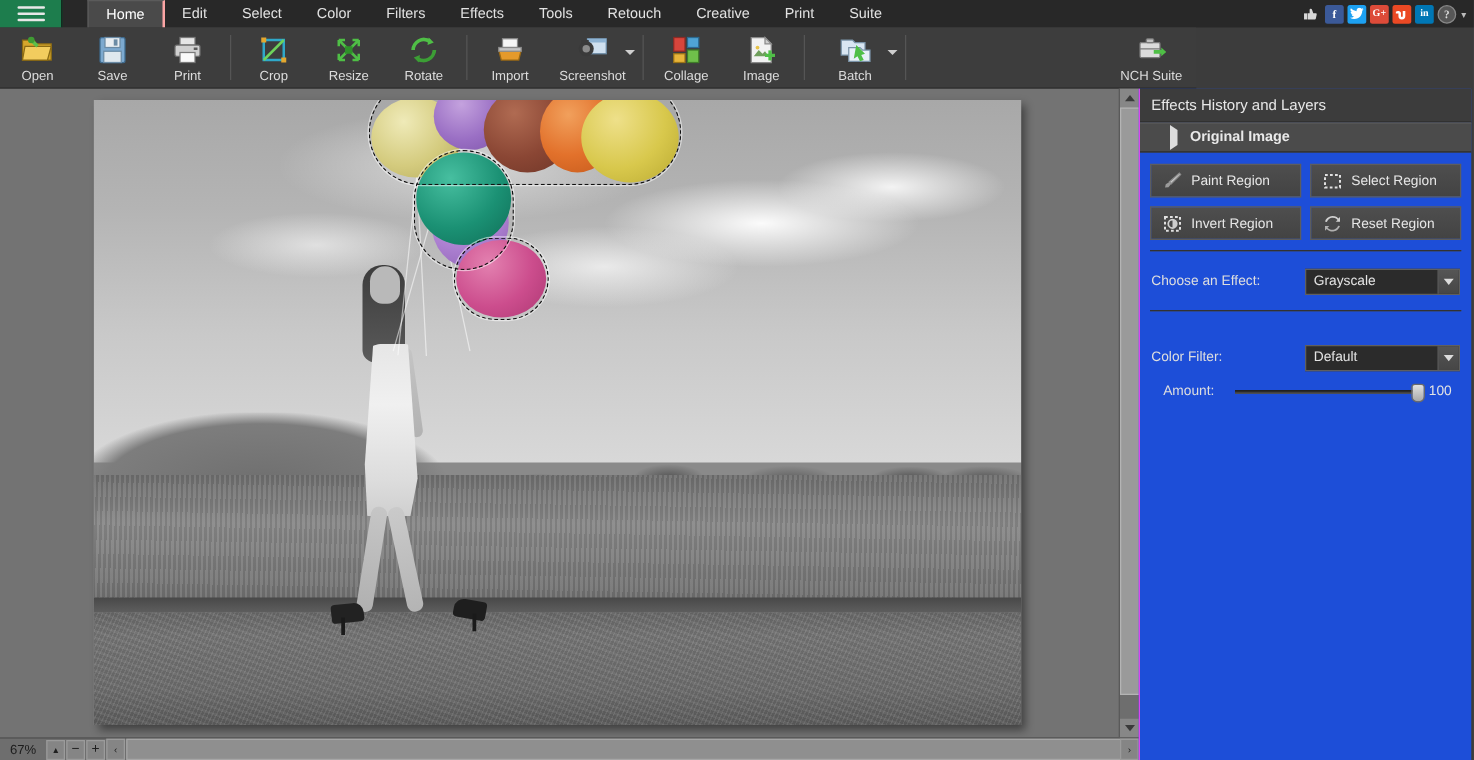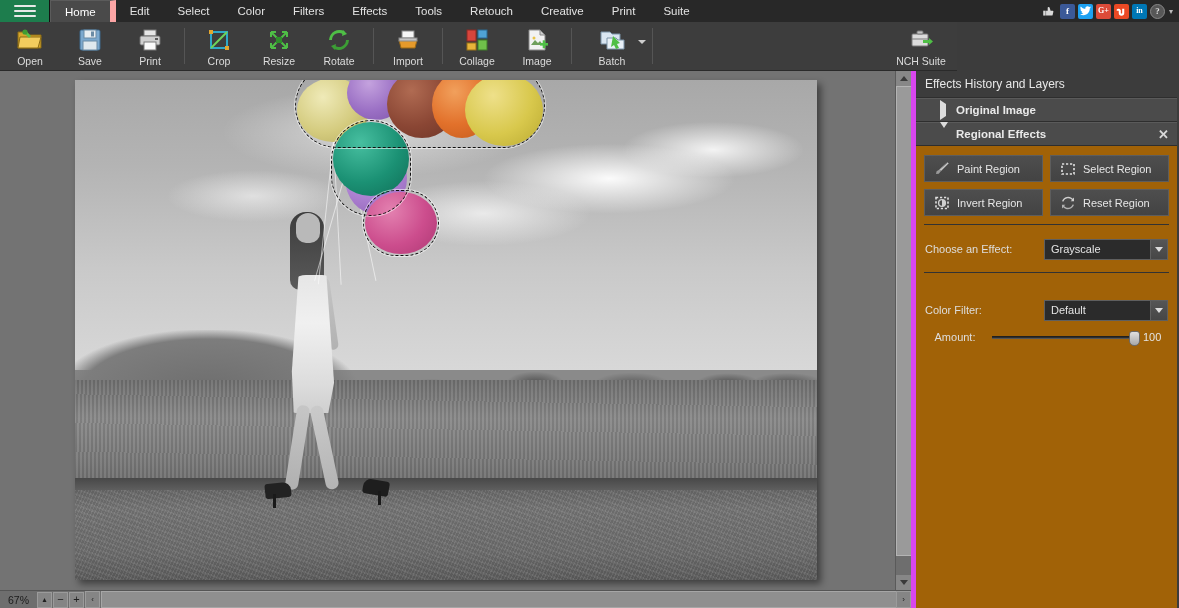--- a/index.html
+++ b/index.html
@@ -33,22 +33,23 @@
   .menu-item {
     display: flex; align-items: center;
     padding: 0 14px;
     font-size: 11.5px; color: #e2e2e2;
     cursor: pointer; white-space: nowrap;
   }
   .menu-item.active {
     background: #4a4a4a;
     color: #ffffff;
     border-left: 1px solid #5b5b5b;
-    border-right: 6px solid #fca5a5;
+    border-right: 2px solid #fca5a5;
     border-top: 1px solid #5b5b5b;
+    margin-left: 20px;
   }
   .menu-spacer { flex: 1; }
   #social {
     display: flex; align-items: center; gap: 3px; padding-right: 6px;
   }
   .soc {
     width: 15px; height: 15px; border-radius: 2px;
     display: flex; align-items: center; justify-content: center;
     font-size: 9px; font-weight: bold; color: #fff;
     font-family: "Liberation Serif", serif;
@@ -254,22 +255,22 @@
   .harrow.right { position:absolute; right: 0; top:0; bottom:0; }
   #hthumb {
     position: absolute; left: 16px; top: 0; bottom: 0; width: 853px;
     background: #8f8f8f; border: 1px solid #a6a6a6; cursor: pointer;
   }
 
   
   #panel {
     position: absolute; top: 71px; left: 911px;
     width: 266px; height: 537px;
-    background: #a16207;
-    border-left: 5px solid #d946ef;
+    background: #1d4ed8;
+    border-left: 1px solid #d946ef;
   }
   #panel-title {
     height: 27px; display: flex; align-items: center;
     padding-left: 9px;
     font-size: 12px; color: #e8e8e8;
     background: #3c3c3c;
     border-bottom: 1px solid #2e2e2e;
   }
   .acc-head {
     height: 24px; display: flex; align-items: center;
@@ -508,20 +509,33 @@
       <svg width="24" height="24" viewBox="0 0 24 24">
         <rect x="6" y="3" width="12" height="7" fill="#f6f6f6" stroke="#8a8a8a"></rect>
         <path d="M3 12h18l-2 8H5z" fill="#e59a2b" stroke="#9c6a14"></path>
         <rect x="3" y="10" width="18" height="3" fill="#c4c4c4" stroke="#8a8a8a"></rect>
       </svg>
     </div>
     <div class="lbl">Import</div>
   </div>
 
 
+  <div class="tool wide">
+    <div class="ic">
+      <svg width="26" height="24" viewBox="0 0 26 24">
+        <rect x="9" y="3" width="15" height="12" fill="#cfe0ef" stroke="#6b8ba5"></rect>
+        <rect x="9" y="3" width="15" height="3" fill="#8fb4d4"></rect>
+        <circle cx="8" cy="11" r="6" fill="#3a3a3a"></circle>
+        <circle cx="8" cy="11" r="3" fill="#8a8a8a"></circle>
+        <rect x="4" y="4" width="6" height="3" fill="#3a3a3a"></rect>
+      </svg>
+    </div>
+    <div class="lbl">Screenshot</div>
+    <div class="tool-caret"></div>
+  </div>
 
   <div class="tsep"></div>
 
   <div class="tool">
     <div class="ic">
       <svg width="24" height="24" viewBox="0 0 24 24">
         <rect x="2" y="2" width="9" height="11" fill="#d8453c" stroke="#8c2b25"></rect>
         <rect x="13" y="2" width="9" height="8" fill="#4fa3d4" stroke="#2b6a91"></rect>
         <rect x="2" y="15" width="9" height="7" fill="#e8b43a" stroke="#9c7416"></rect>
         <rect x="13" y="12" width="9" height="10" fill="#6fc04a" stroke="#3f7d28"></rect>
@@ -648,25 +662,20 @@
 </div>
 
 <div id="panel">
   <div id="panel-title">Effects History and Layers</div>
 
   <div class="acc-head">
     <span class="tw"><span class="tri-r"></span></span>
     <span>Original Image</span>
   </div>
 
-  <div class="acc-head">
-    <span class="tw"><span class="tri-d"></span></span>
-    <span>Regional Effects</span>
-    <span class="acc-close">✕</span>
-  </div>
 
   <div class="acc-body">
     <div class="btn-row">
       <div class="pbtn">
         <span class="bi">
           <svg width="16" height="16" viewBox="0 0 16 16">
             <path d="M13.5 1.5l1 1L7 10l-1.5-1.5z" fill="#c9c9c9" stroke="#8a8a8a"></path>
             <path d="M5.5 8.5L7 10l-2.2 2.7L2 13l.6-2.7z" fill="#9a9a9a"></path>
           </svg>
         </span>

